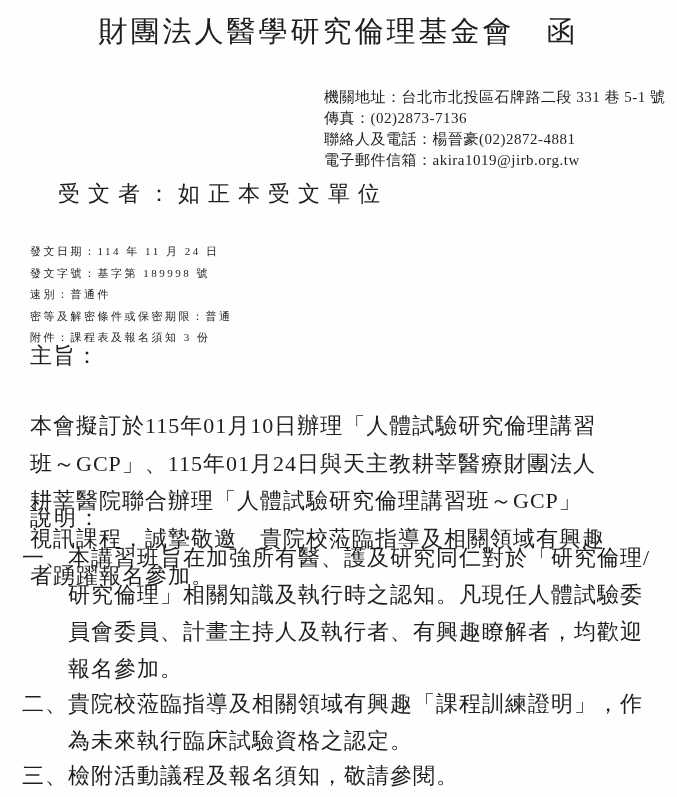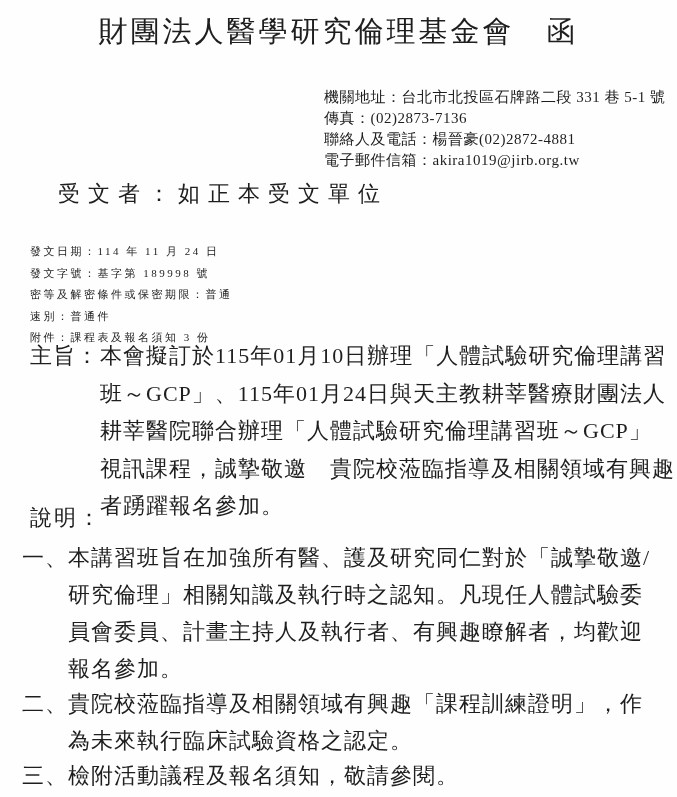--- a/index.html
+++ b/index.html
@@ -42,20 +42,21 @@
     letter-spacing: 2.5px;
     margin-top: 24px;
   }
   .subject {
     position: absolute;
     top: 337px; left: 30px;
     display: flex;
     font-size: 22px;
     line-height: 37.5px;
     letter-spacing: 1px;
+    flex-direction: column;
   }
   .subject .label { flex: 0 0 70px; }
   .bold { font-weight: 400; }
   .explain {
     position: absolute;
     top: 503px; left: 30px;
     font-size: 22px;
     letter-spacing: 2px;
     text-align: right;
   }
@@ -84,42 +85,42 @@
     <div>傳真：(02)2873-7136</div>
     <div>聯絡人及電話：楊晉豪(02)2872-4881</div>
     <div>電子郵件信箱：akira1019@jirb.org.tw</div>
   </div>
 
   <div class="recipient">受文者：如正本受文單位</div>
 
   <div class="meta">
     <div>發文日期：114 年 11 月 24 日</div>
     <div>發文字號：基字第 189998 號</div>
+    <div>速別：普通件</div>
     <div>密等及解密條件或保密期限：普通</div>
-    <div>速別：普通件</div>
     <div>附件：課程表及報名須知 3 份</div>
   </div>
 
   <div class="subject">
     <div class="label">主旨：</div>
     <div class="content">
       <div>本會擬訂於115年01月10日辦理「人體試驗研究倫理講習</div>
       <div>班～GCP」、115年01月24日與天主教耕莘醫療財團法人</div>
       <div>耕莘醫院聯合辦理「人體試驗研究倫理講習班～GCP」</div>
       <div><span class="bold">視訊課程</span><span>，誠摯敬邀　貴院校蒞臨指導及相關領域有興趣</span></div>
       <div>者踴躍報名參加。</div>
     </div>
   </div>
 
   <div class="explain">說明：</div>
 
   <div class="item item-1">
     <div class="bullet">一、</div>
     <div class="content">
-      <div>本講習班旨在加強所有醫、護及研究同仁對於「誠摯敬邀/</div>
+      <div>本講習班旨在加強所有醫、護及研究同仁對於「研究倫理/</div>
       <div>研究倫理」相關知識及執行時之認知。凡現任人體試驗委</div>
       <div>員會委員、計畫主持人及執行者、有興趣瞭解者，均歡迎</div>
       <div>報名參加。</div>
     </div>
   </div>
 
   <div class="item item-2">
     <div class="bullet">二、</div>
     <div class="content">
       <div>貴院校蒞臨指導及相關領域有興趣「課程訓練證明」，作</div>

